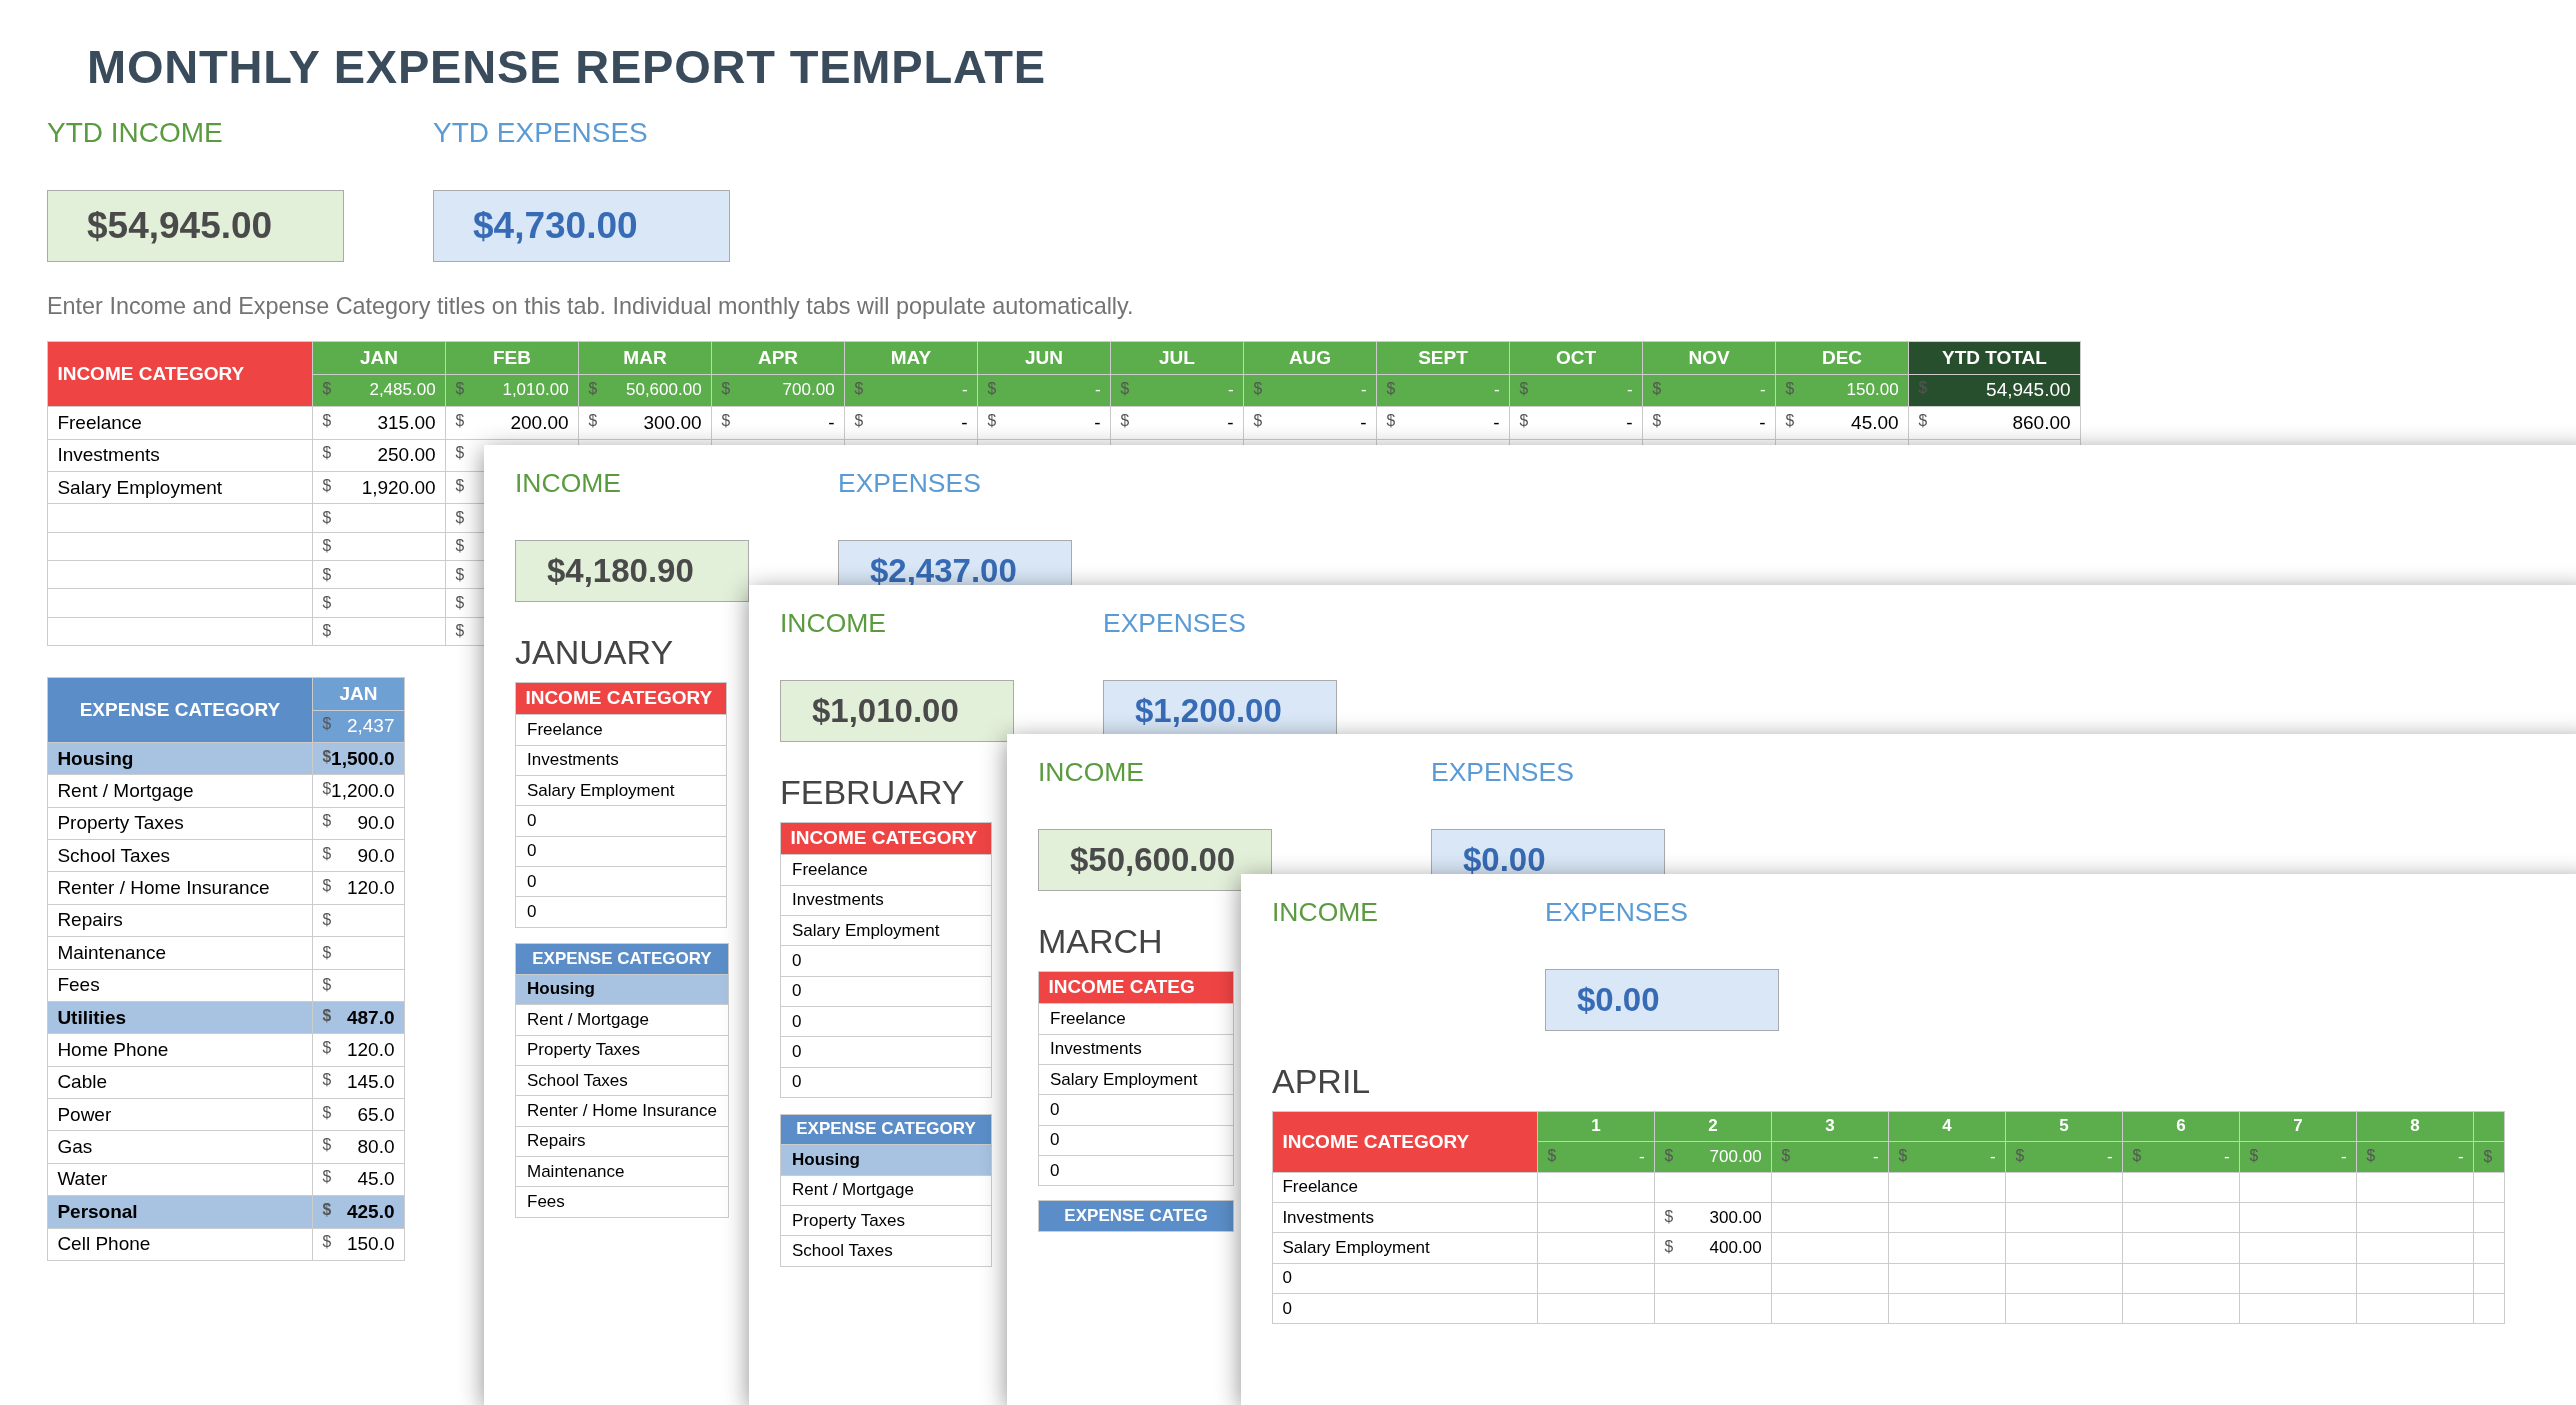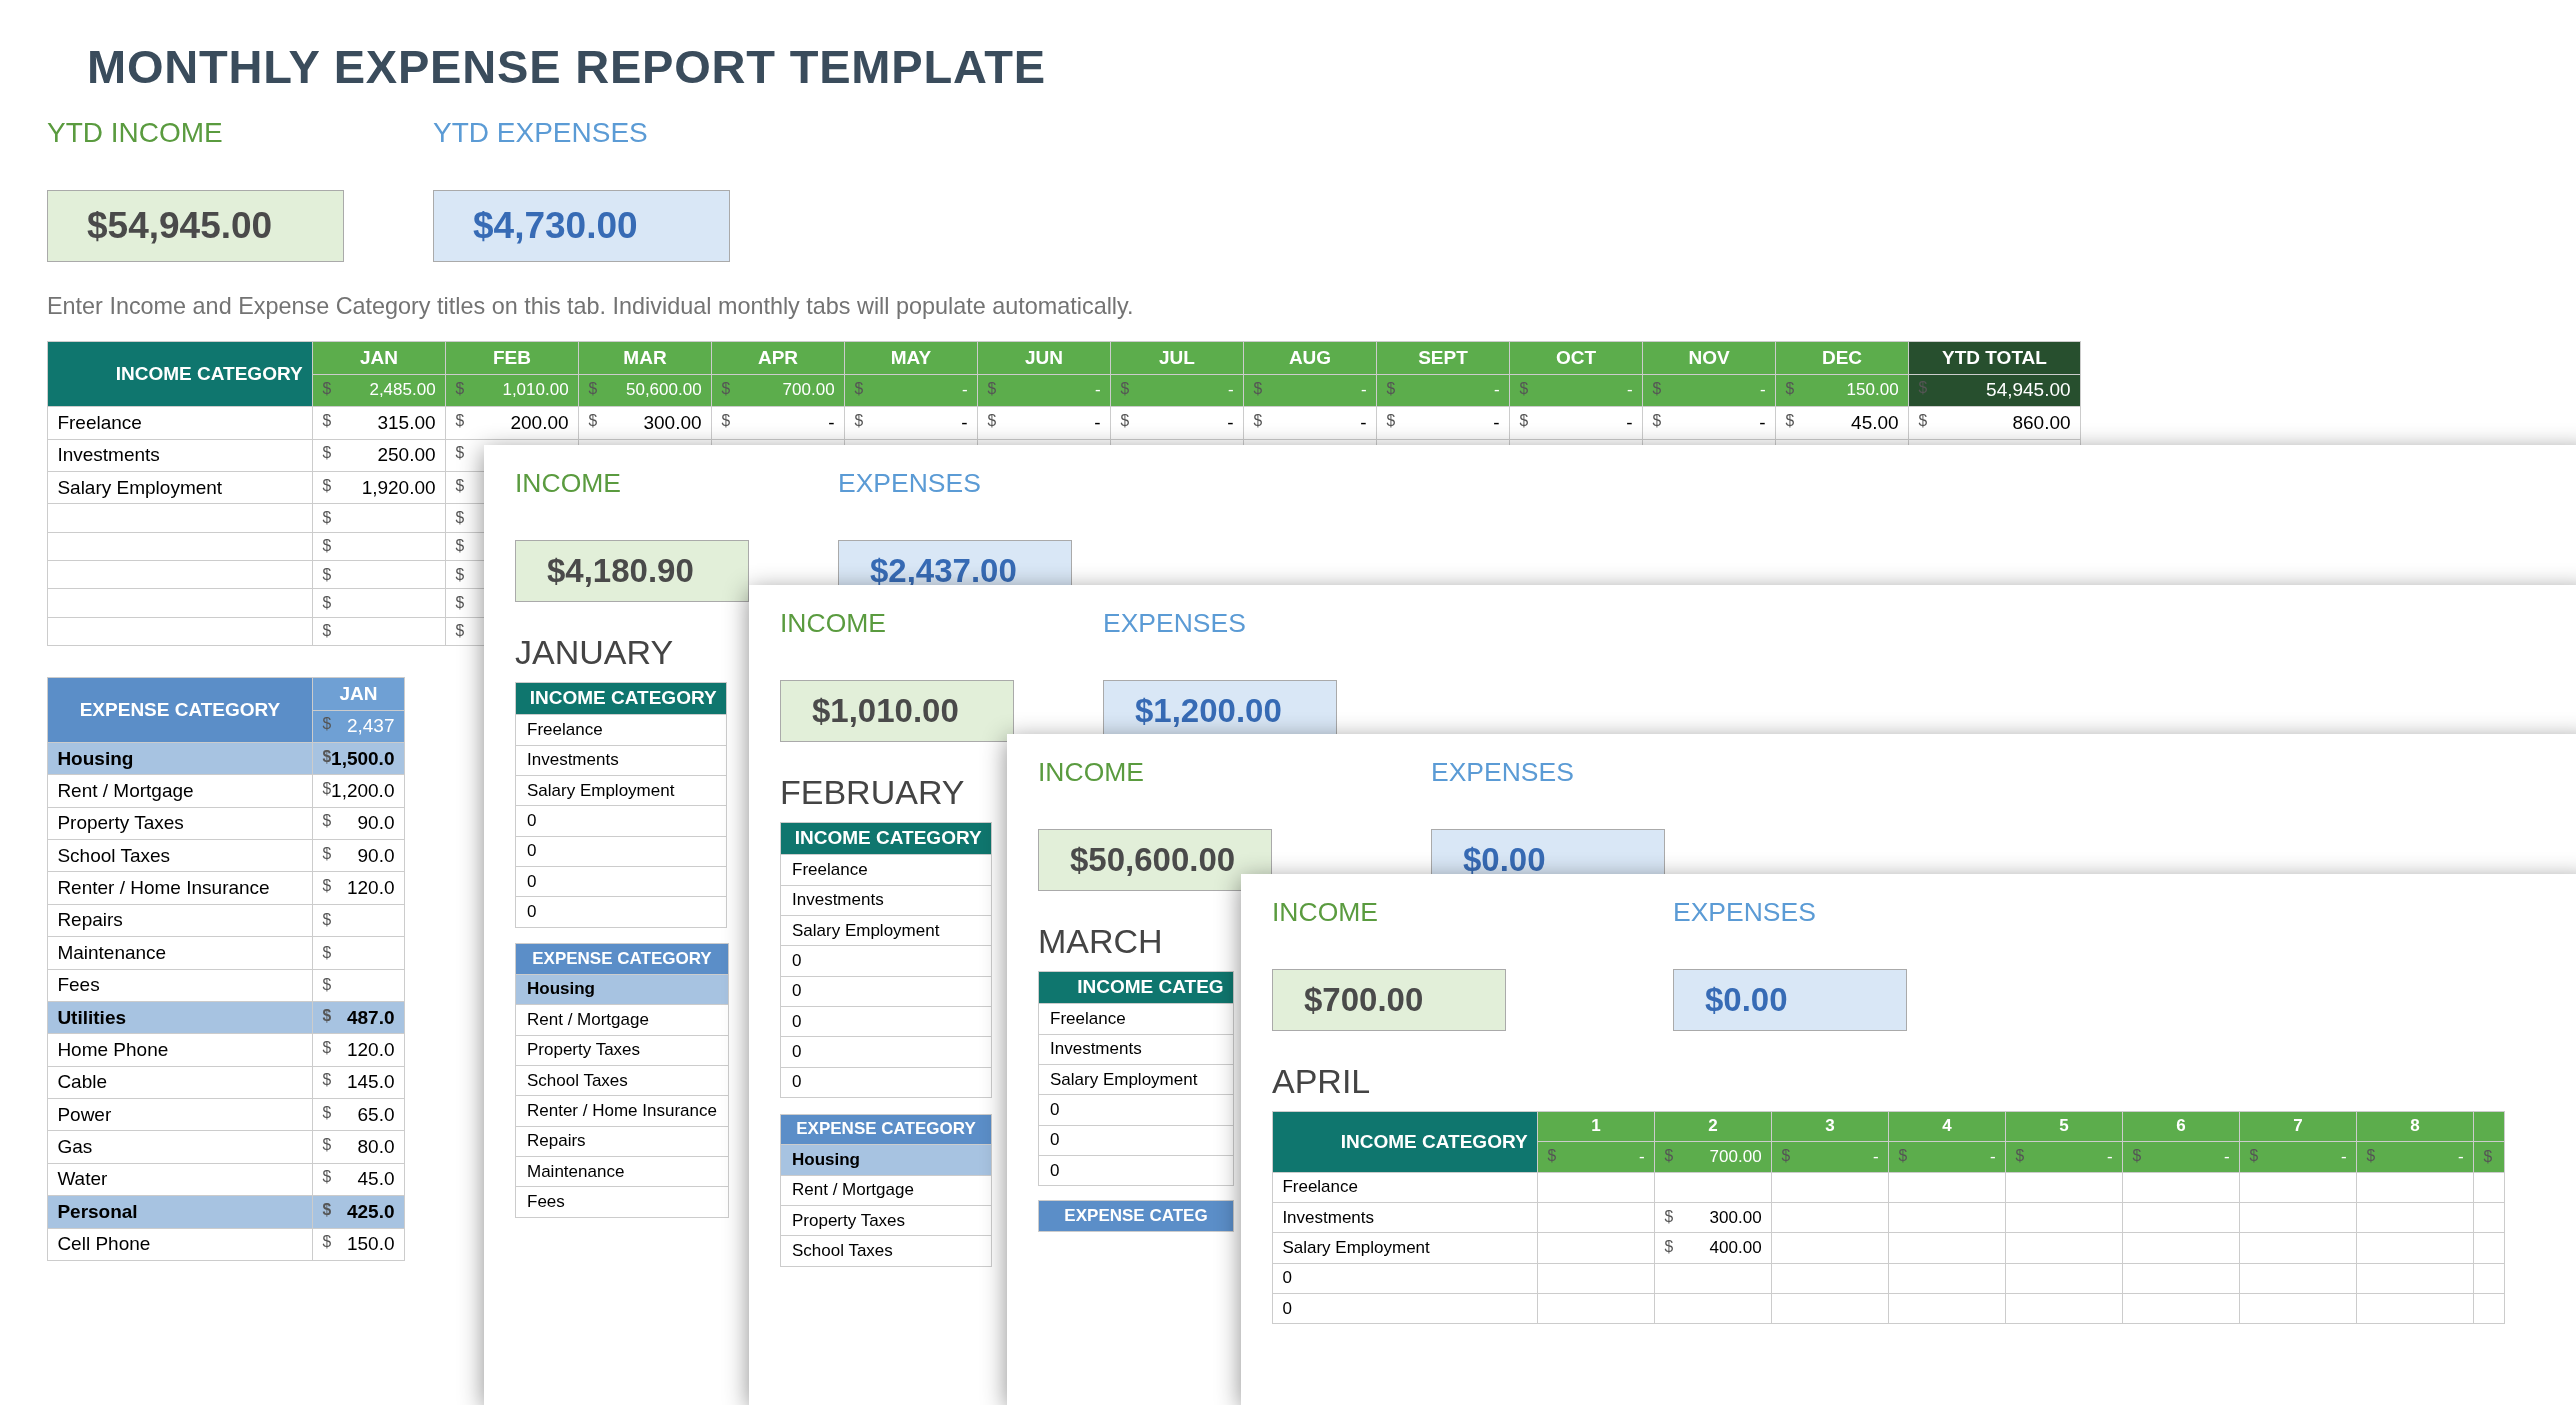--- a/index.html
+++ b/index.html
@@ -49,24 +49,24 @@
   table {
     border-collapse: collapse;
     font-size: 19px;
   }
   th, td {
     border: 0.8px solid #ccc;
     padding: 4.7px 9.4px;
     white-space: nowrap;
   }
   .hdr-catg {
-    background: #0f766e;
+    background: #ef4444;
     color: #fff;
     font-weight: 700;
-    text-align: right;
+    text-align: left;
     font-size: 19px;
     min-width: 265px;
   }
   .hdr-month {
     background: #5cad4c;
     color: #fff;
     text-align: center;
     font-weight: 700;
     min-width: 133px;
   }
@@ -728,21 +728,20 @@
           <th class="exp-hdr" style="min-width:195px">EXPENSE CATEG</th>
         </tr>
   </tbody>
     </table>
 </div>
 
 <div class="panel" style="left:1241px; top:874px; width:1350px; height:531px;">
   <div class="kpi-row">
     <div>
       <div class="kpi-label green-text">INCOME</div>
-      <div class="kpi-box green-fill">$700.00</div>
     </div>
     <div style="margin-left:78px">
       <div class="kpi-label blue-text">EXPENSES</div>
       <div class="kpi-box blue-fill">$0.00</div>
     </div>
   </div>
   <div class="month-name">APRIL</div>
   <table>
     <tbody>
         <tr id="apr-hdr">

